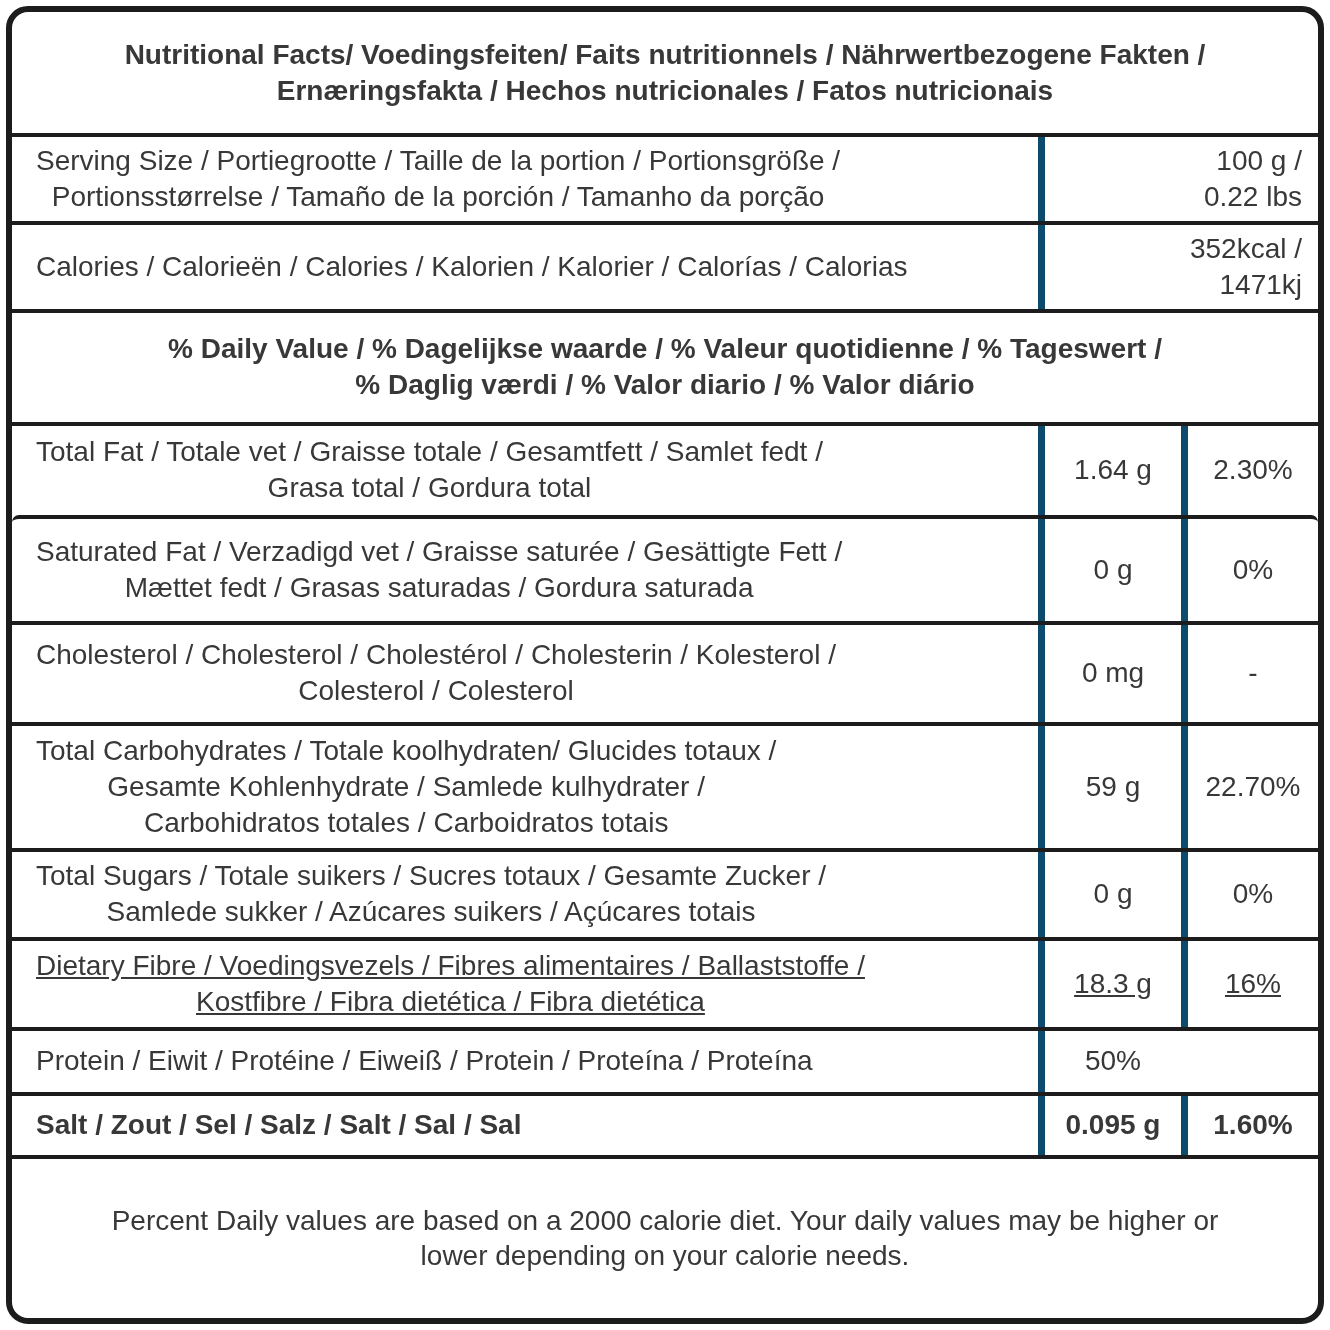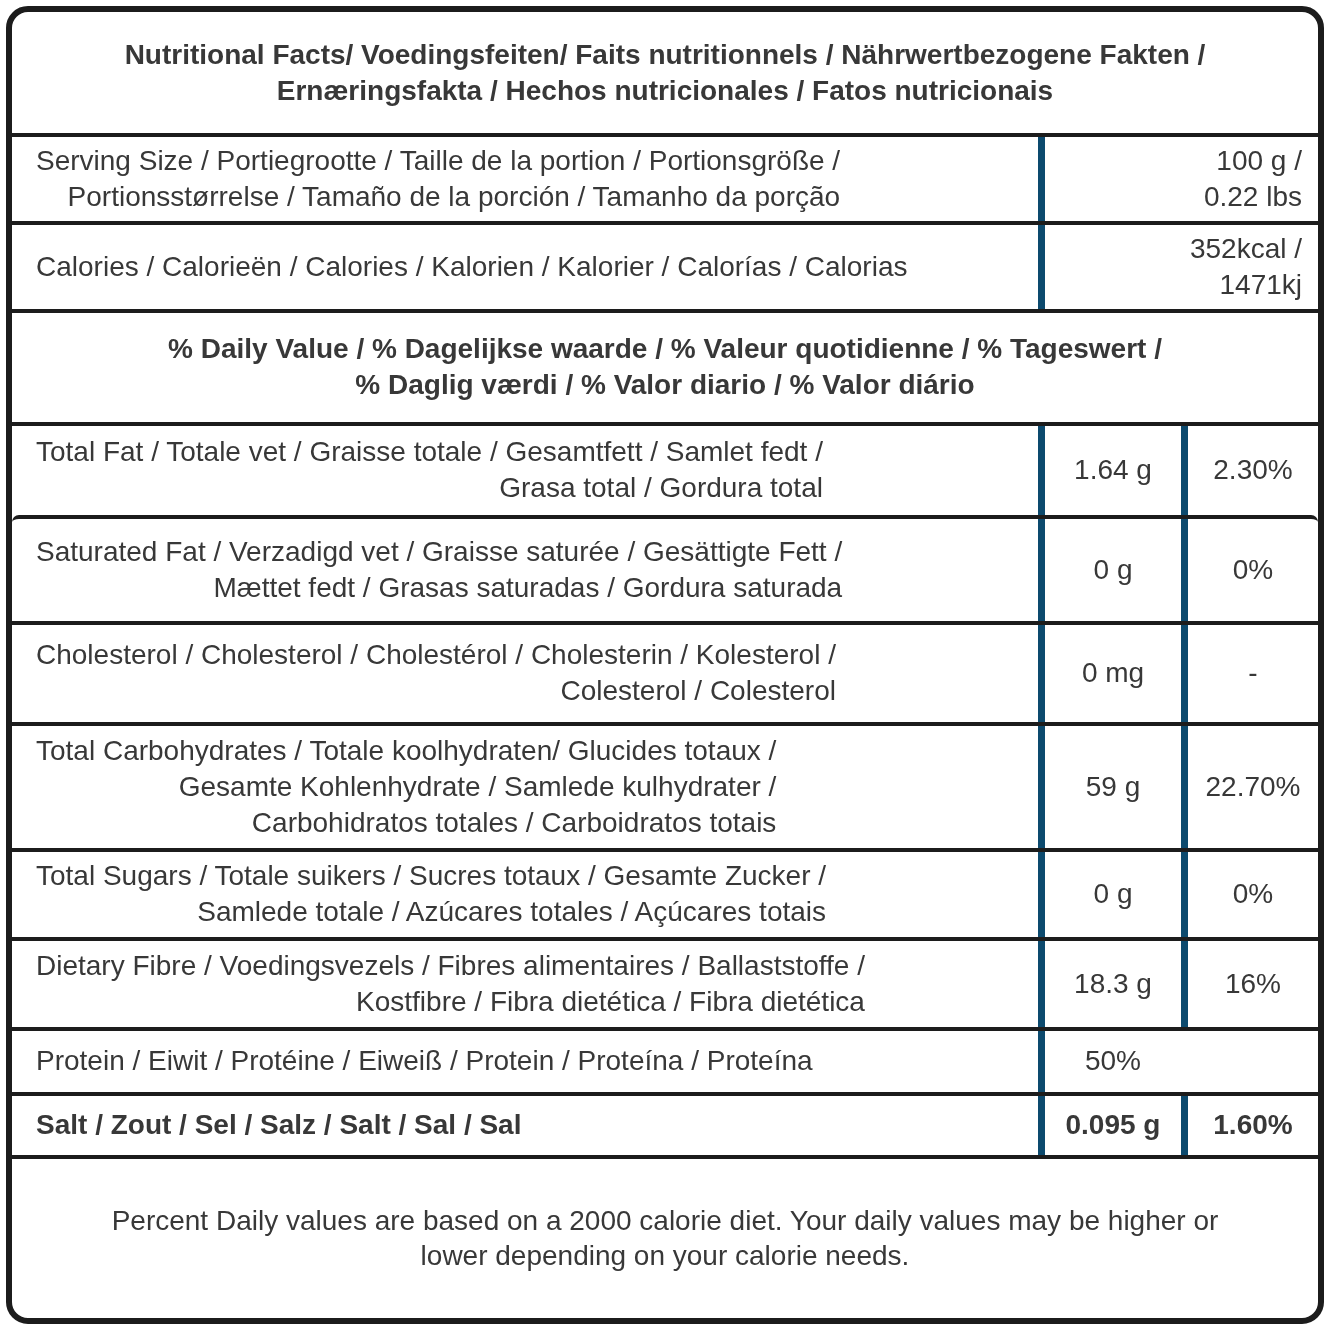--- a/index.html
+++ b/index.html
@@ -37,36 +37,36 @@
     box-sizing: border-box;
     display: flex;
     flex-direction: column;
     justify-content: center;
     white-space: pre-line;
     font-size: 28px;
     line-height: 1.28;
   }
   .two-col   > .cell + .cell,
   .three-col > .cell + .cell { border-left: 7px solid #0c4a6e; }
-  .label-cell   { align-items: flex-start; text-align: right; padding: 6px 26px 6px 24px; }
+  .label-cell   { align-items: flex-start; text-align: center; padding: 6px 26px 6px 24px; }
   .value-right  { align-items: flex-end;   text-align: right; padding: 6px 16px; }
   .value-center { align-items: center;     padding: 6px 4px; }
   .center-text  { align-items: center;     text-align: center; padding: 6px 14px; }
   .bold { font-weight: bold; }
   
   .h-title   { min-height: 121px; }
   .h-serving { min-height: 88px;  }
   .h-cal     { min-height: 86px;  }
   .h-dv      { min-height: 113px; }
   .h-fat     { min-height: 93px;  }
   .h-satfat  { min-height: 106px; border-radius: 7px; }
   .h-chol    { min-height: 101px; }
   .h-carb    { min-height: 126px; }
   .h-sugar   { min-height: 89px;  }
-  .h-fibre   { min-height: 90px;  }
+  .h-fibre   { min-height: 90px; text-decoration: underline;  }
   .h-protein { min-height: 65px;  }
   .h-salt    { min-height: 63px; font-weight: bold;  }
   .h-foot    { flex: 1 1 auto; }
 </style>
 </head>
 <body>
 
 <div class="label-box">
 
   <div class="row full h-title">
@@ -116,21 +116,21 @@
   <div class="row three-col h-carb">
     <div class="cell label-cell">Total Carbohydrates / Totale koolhydraten/ Glucides totaux /
 Gesamte Kohlenhydrate / Samlede kulhydrater /
 Carbohidratos totales / Carboidratos totais</div>
     <div class="cell value-center">59 g</div>
     <div class="cell value-center">22.70%</div>
   </div>
 
   <div class="row three-col h-sugar">
     <div class="cell label-cell">Total Sugars / Totale suikers / Sucres totaux / Gesamte Zucker /
-Samlede totale / Azúcares totales / Açúcares totais</div>
+Samlede sukker / Azúcares suikers / Açúcares totais</div>
     <div class="cell value-center">0 g</div>
     <div class="cell value-center">0%</div>
   </div>
 
   <div class="row three-col h-fibre">
     <div class="cell label-cell">Dietary Fibre / Voedingsvezels / Fibres alimentaires / Ballaststoffe /
 Kostfibre / Fibra dietética / Fibra dietética</div>
     <div class="cell value-center">18.3 g</div>
     <div class="cell value-center">16%</div>
   </div>

